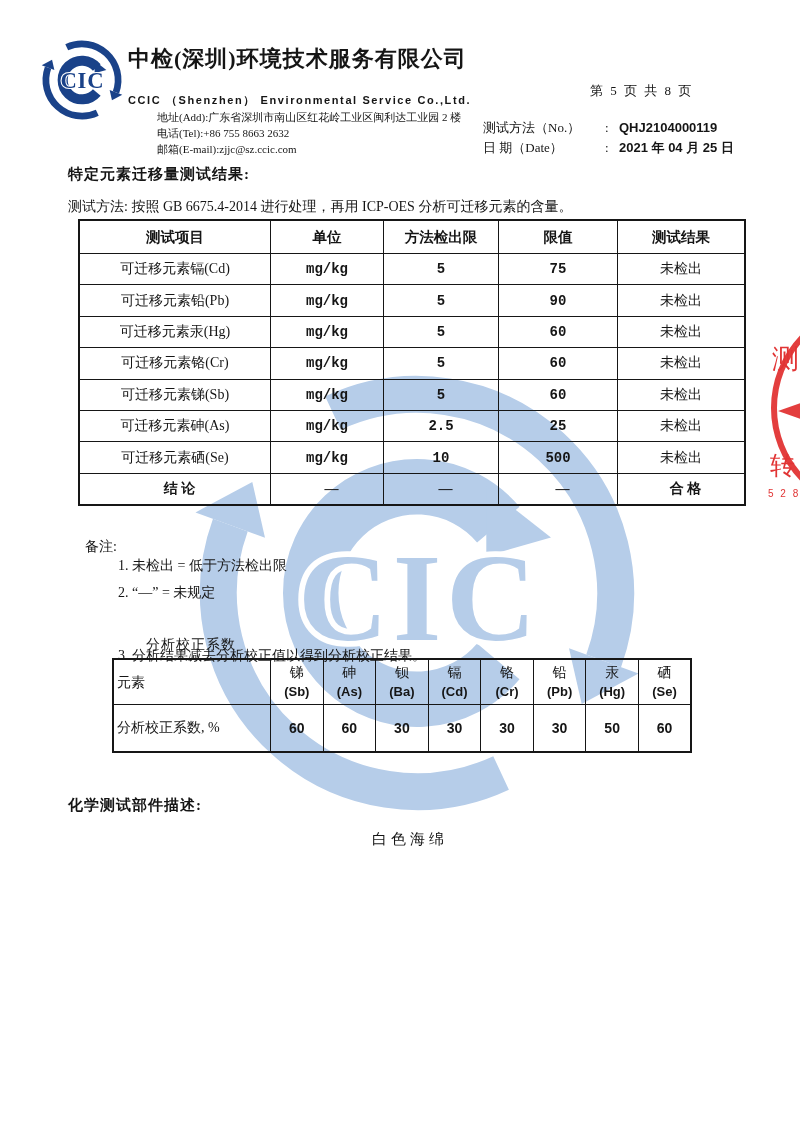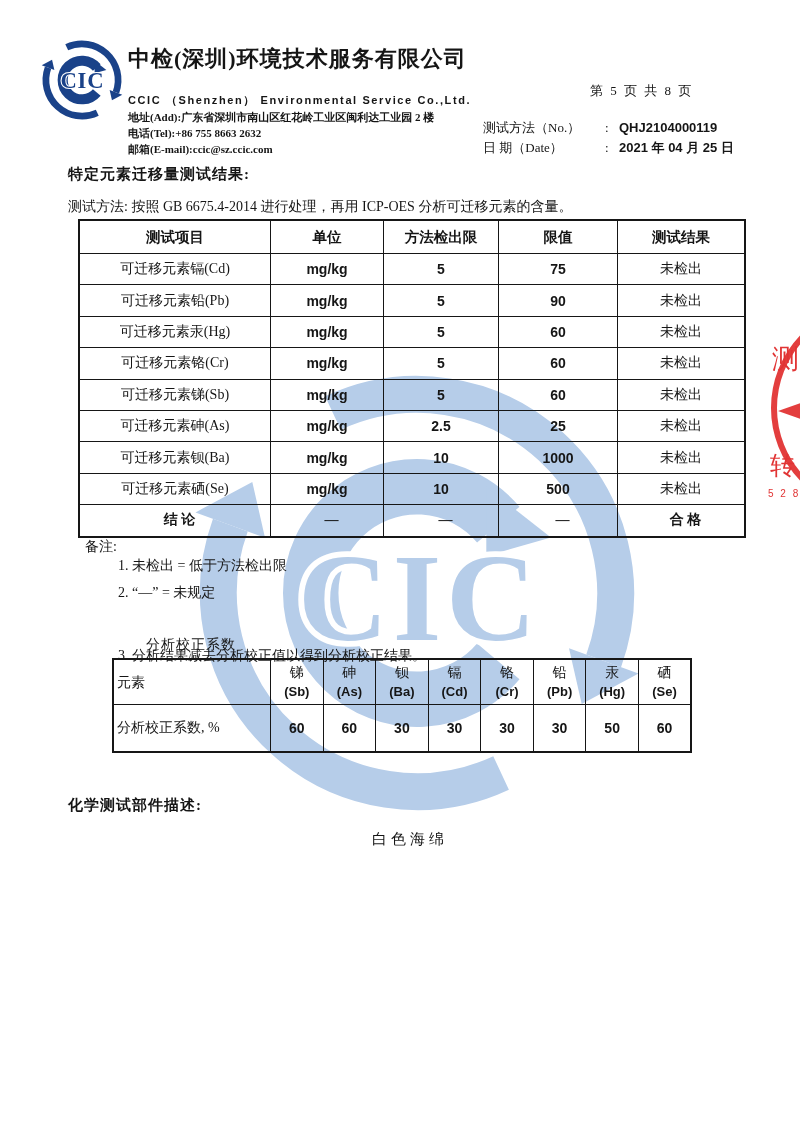--- a/index.html
+++ b/index.html
@@ -6,39 +6,39 @@
   .page{
     position:relative; width:800px; height:1131px; margin:0 auto;
     background:#ffffff; overflow:hidden;
     font-family:"Liberation Sans", sans-serif; color:#151515;
   }
   
   .logo{position:absolute; left:40px; top:38px; width:84px; height:84px; color:#1a4289;}
   .company{position:absolute; left:128px; top:44px;}
   .company-cn{font-size:22px; font-weight:bold; letter-spacing:1px; font-family:"Liberation Serif", serif; white-space:nowrap;}
   .company-en{font-size:11px; font-weight:bold; letter-spacing:1.6px; margin-top:19px; white-space:nowrap;}
-  .company-line{font-size:11px; font-weight:bold; margin-top:2px; line-height:14px; font-family:"Liberation Serif", serif; white-space:nowrap;}
+  .company-line{font-size:11px; font-weight:normal; margin-top:2px; line-height:14px; font-family:"Liberation Serif", serif; white-space:nowrap;margin-left:29px;}
   .page-info{position:absolute; left:590px; top:82px; font-size:13px; letter-spacing:2px; font-family:"Liberation Serif", serif;}
   .report-meta{position:absolute; left:483px; top:119px; font-size:13px; font-family:"Liberation Serif", serif;}
   .meta-row{display:flex; align-items:baseline; height:20px;}
   .meta-label{display:inline-block; width:122px; white-space:nowrap;}
   .meta-colon{display:inline-block; width:14px;}
   .meta-value{font-family:"Liberation Sans", sans-serif; font-weight:bold; white-space:nowrap;}
   
   .watermark{position:absolute; left:186px; top:362px; width:462px; height:462px; color:#b6cde9; z-index:0;}
   .stamp{position:absolute; left:758px; top:296px; width:250px; height:225px; z-index:2; color:#e13434;}
   .content{position:relative; z-index:1;}
   
   .sec1-title{position:absolute; left:68px; top:165px; font-size:15px; font-weight:bold; font-family:"Liberation Serif", serif; letter-spacing:1px;}
   .method{position:absolute; left:68px; top:198px; font-size:14px; font-family:"Liberation Serif", serif; white-space:nowrap;}
   
   .t1{position:absolute; left:78px; top:219px; width:660px; border-collapse:collapse; table-layout:fixed; background:transparent;}
   .t1 td{border:1px solid #161616; text-align:center; height:30.4px; padding:0; font-size:14px; font-family:"Liberation Serif", serif; background:transparent;}
   .t1 tr.hdr td{font-weight:bold; height:32px; font-size:14.5px;}
-  .t1 td.num{font-family:Liberation Sans, sans-serif; font-weight:bold; font-size:14px;}
+  .t1 td.num{font-family:Liberation Mono, monospace; font-weight:bold; font-size:14px;}
   .t1{border:2px solid #161616;}
   .t1 td.c0{width:190px;} .t1 td.c1{width:112px;margin-left:28px;} .t1 td.c2{width:114px;} .t1 td.c3{width:118px;} .t1 td.c4{width:126px;}
   .t1 tr.concl td{font-weight:bold;padding-left:9px;}
   
   .notes-label{position:absolute; left:85px; top:538px; font-size:14px; font-family:"Liberation Serif", serif;}
   .note-item{position:absolute; left:118px; font-size:14px; font-family:"Liberation Serif", serif; white-space:nowrap;}
   
   .t2-title{position:absolute; left:146px; top:636px; font-size:14px; font-family:"Liberation Serif", serif; letter-spacing:1px;}
   .t2{position:absolute; left:112px; top:658px; width:580px; border-collapse:collapse; table-layout:fixed; border:2px solid #161616;}
   .t2 td{border:1px solid #161616; text-align:center; padding:0; font-size:14px; font-family:"Liberation Serif", serif; background:transparent;}
@@ -86,21 +86,21 @@
 
     <svg class="logo" viewBox="0 0 200 200">
       <use href="#ccic-sym"></use>
     </svg>
 
     <div class="company">
       <div class="company-cn">中检(深圳)环境技术服务有限公司</div>
       <div class="company-en">CCIC （Shenzhen） Environmental Service Co.,Ltd.</div>
       <div class="company-line">地址(Add):广东省深圳市南山区红花岭工业区闽利达工业园 2 楼</div>
       <div class="company-line">电话(Tel):+86 755 8663 2632</div>
-      <div class="company-line">邮箱(E-mail):ccic@sz.ccic.com</div>
+      <div class="company-line">邮箱(E-mail):zjjc@sz.ccic.com</div>
     </div>
 
     <div class="page-info">第 5 页  共 8 页</div>
 
     <div class="report-meta">
       <div class="meta-row">
         <span class="meta-label">测试方法（No.）</span>
         <span class="meta-colon">:</span>
         <span class="meta-value">QHJ2104000119</span>
       </div>
@@ -159,27 +159,20 @@
         <td>未检出</td>
       </tr>
       <tr>
         <td>可迁移元素砷(As)</td>
         <td class="num">mg/kg</td>
         <td class="num">2.5</td>
         <td class="num">25</td>
         <td>未检出</td>
       </tr>
       <tr>
-        <td>可迁移元素钡(Ba)</td>
-        <td class="num">mg/kg</td>
-        <td class="num">10</td>
-        <td class="num">1000</td>
-        <td>未检出</td>
-      </tr>
-      <tr>
         <td>可迁移元素硒(Se)</td>
         <td class="num">mg/kg</td>
         <td class="num">10</td>
         <td class="num">500</td>
         <td>未检出</td>
       </tr>
       <tr class="concl">
         <td>结 论</td>
         <td>—</td>
         <td>—</td>

